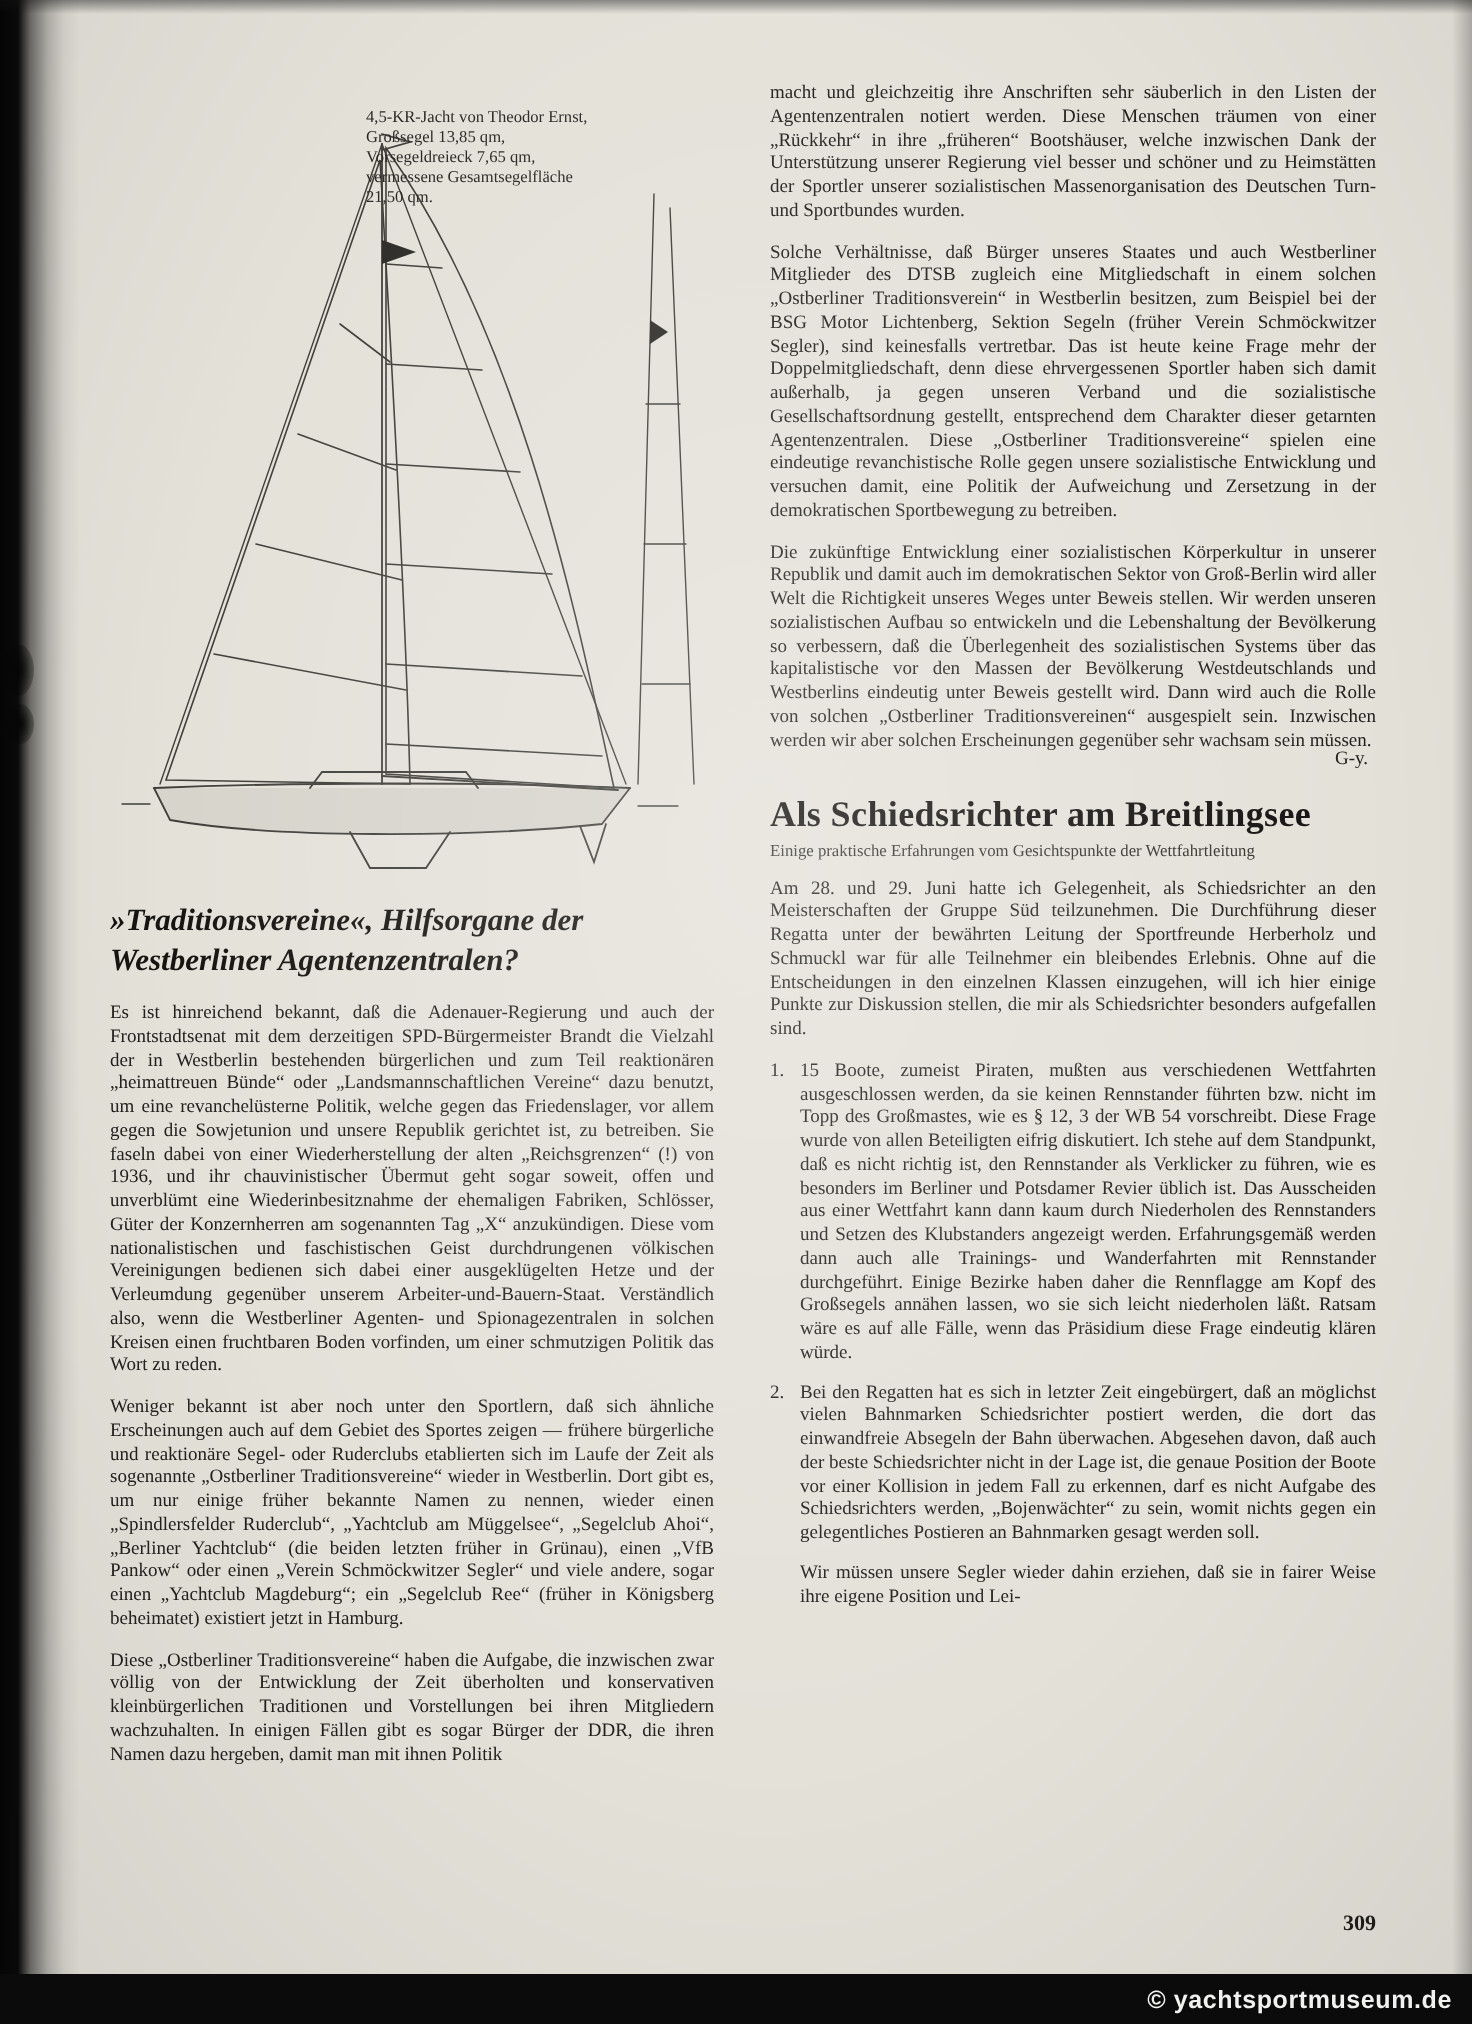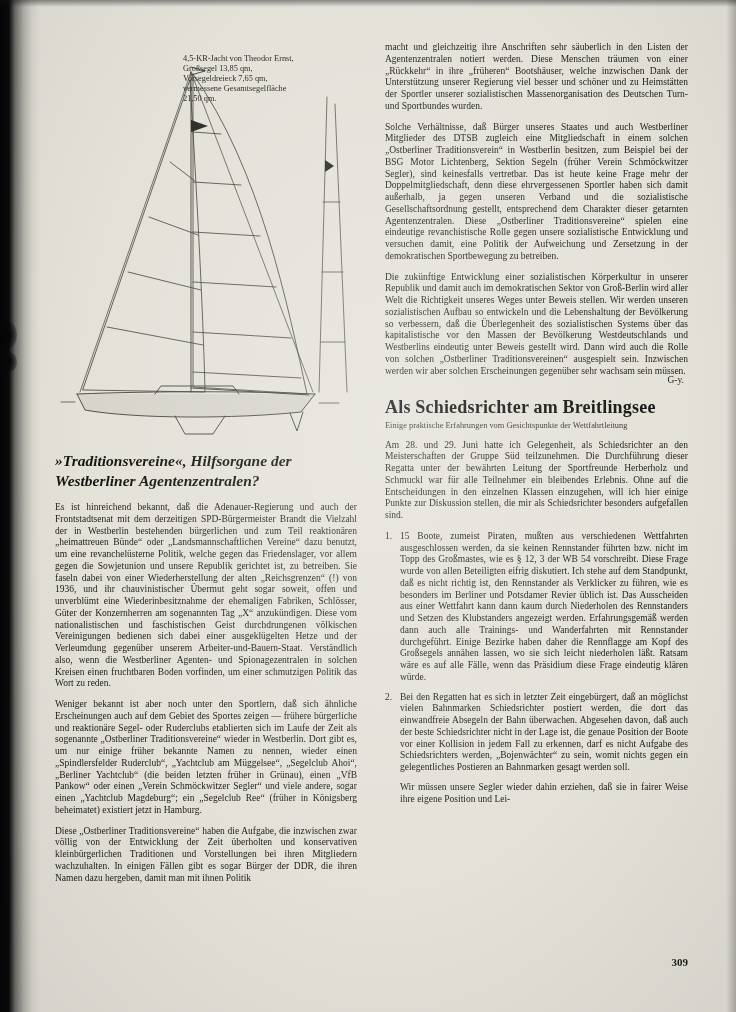--- a/index.html
+++ b/index.html
@@ -192,14 +192,17 @@
       <span class="item-text">Bei den Regatten hat es sich in letzter Zeit eingebürgert, daß an möglichst vielen Bahnmarken Schiedsrichter postiert werden, die dort das einwandfreie Absegeln der Bahn überwachen. Abgesehen davon, daß auch der beste Schiedsrichter nicht in der Lage ist, die genaue Position der Boote vor einer Kollision in jedem Fall zu erkennen, darf es nicht Aufgabe des Schiedsrichters werden, „Bojenwächter“ zu sein, womit nichts gegen ein gelegentliches Postieren an Bahnmarken gesagt werden soll.</span>
     </div>
 
     <div class="body-text">
       <p style="padding-left:15px;">Wir müssen unsere Segler wieder dahin erziehen, daß sie in fairer Weise ihre eigene Position und Lei-</p>
     </div>
   </div>
 
   <div class="page-number">309</div>
 
+  <div class="bottom-bar">
+    <span class="watermark">© yachtsportmuseum.de</span>
+  </div>
 
 </div>
 
 </body></html>

